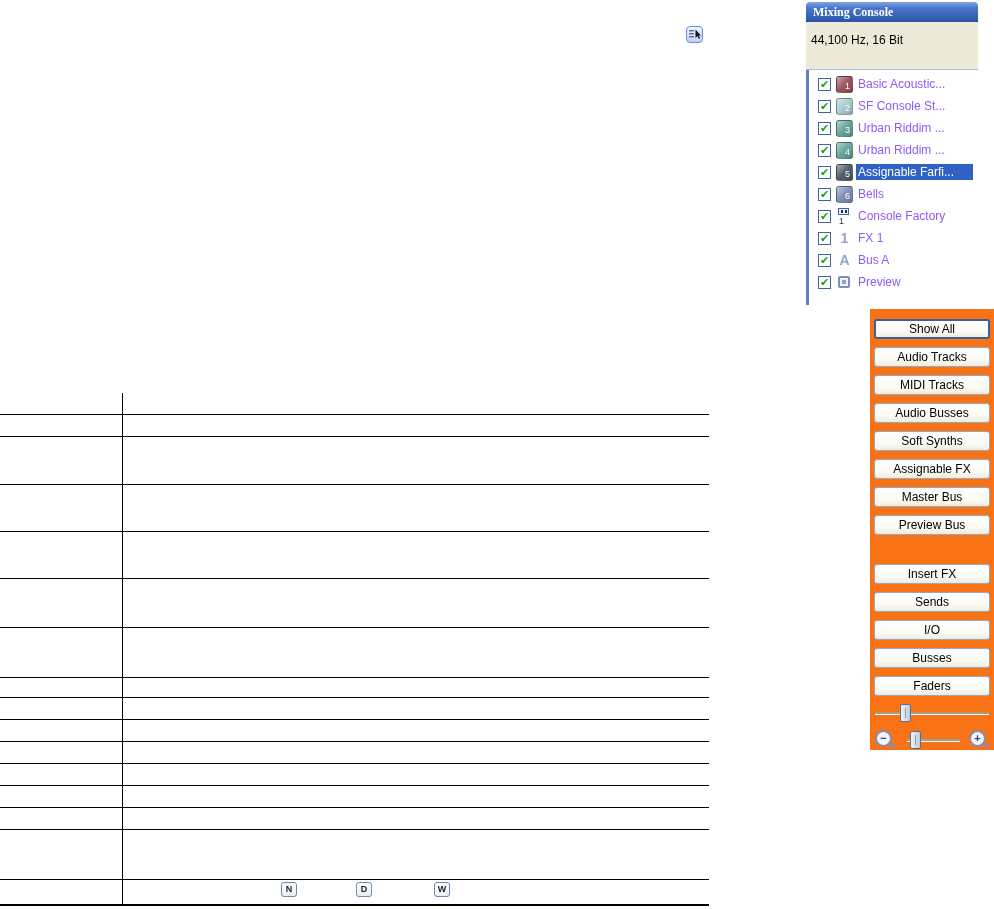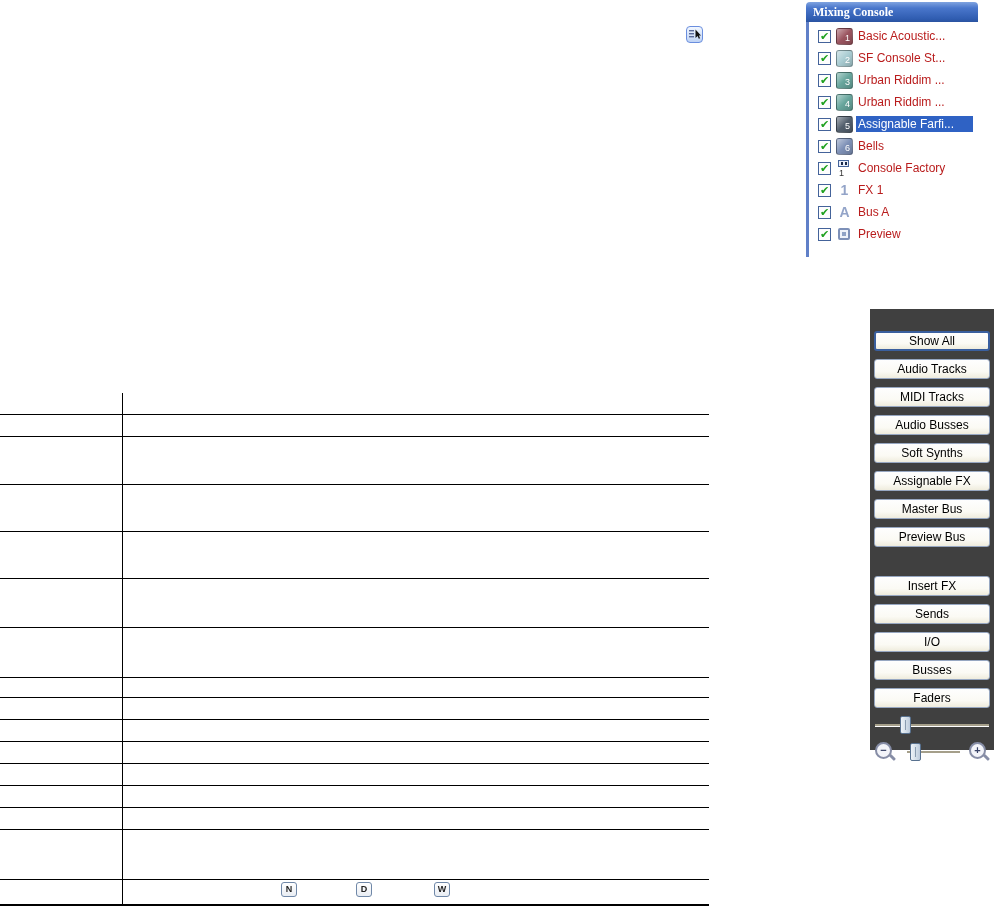--- a/index.html
+++ b/index.html
@@ -60,27 +60,27 @@
   }
   .t-icon.synth .plug i{position:absolute;top:1px;width:2px;height:3px;background:#1a2a4a;}
   .t-icon.synth .plug i.p1{left:2px;} .t-icon.synth .plug i.p2{left:6px;}
   .t-icon.synth .badge{position:absolute;left:3px;bottom:-1px;font-size:9px;line-height:9px;color:#333;}
   .t-icon.glyph{color:#93a4c8;font-weight:bold;font-size:14px;line-height:17px;text-align:center;}
   .t-icon.master .sq{
     position:absolute;left:2px;top:2px;width:12px;height:12px;box-sizing:border-box;
     border:2px solid #7d90b8;border-radius:2px;background:#eef2fa;
   }
   .t-icon.master .sq i{position:absolute;left:2px;top:2px;width:4px;height:4px;background:#8fa2c6;}
-  .trk-label{flex:1;margin-left:3px;font-size:12px;color:#b91c1c;white-space:nowrap;overflow:hidden;padding:1px 2px;}
+  .trk-label{flex:1;margin-left:3px;font-size:12px;color:#8b5cf6;white-space:nowrap;overflow:hidden;padding:1px 2px;}
   .trk-label.selected{background:#2f62c4;color:#fff;}
 
   
   .tool-panel{
-    position:absolute;left:870px;top:309px;width:124px;height:441px;background:#404040;
-    box-sizing:border-box;padding:22px 4px 0 4px;
+    position:absolute;left:870px;top:309px;width:124px;height:441px;background:#f97316;
+    box-sizing:border-box;padding:10px 4px 0 4px;
   }
   .xp-btn{
     display:block;width:116px;height:20px;margin:0 0 8px 0;box-sizing:border-box;
     border:1px solid #97a7c1;border-radius:3px;
     background:linear-gradient(180deg,#fefefe 0%,#fbfaf4 65%,#efecdd 100%);
     font-family:"Liberation Sans",sans-serif;font-size:12px;color:#000;text-align:center;line-height:17px;
     padding:0;
   }
   .xp-btn.default{border:2px solid #3a5f9e;line-height:15px;}
   .btn-gap{height:21px;}
@@ -140,20 +140,21 @@
     <div class="trow last" style="height:26px"></div>
     <div class="tkeys">
       <span class="keycap" style="left:281px">N</span>
       <span class="keycap" style="left:356px">D</span>
       <span class="keycap" style="left:434px">W</span>
     </div>
   </div>
 
   <div class="console">
     <div class="console-title">Mixing Console</div>
+    <div class="console-info">44,100 Hz, 16 Bit</div>
     <div class="console-list">
 
       <div class="trk">
         <span class="chk">✔</span>
         <span class="t-icon num" style="background-color: rgb(155, 85, 96);">
             <span class="badge">1</span>
           </span>
         <span class="trk-label">Basic Acoustic...</span>
       </div>
       <div class="trk">

